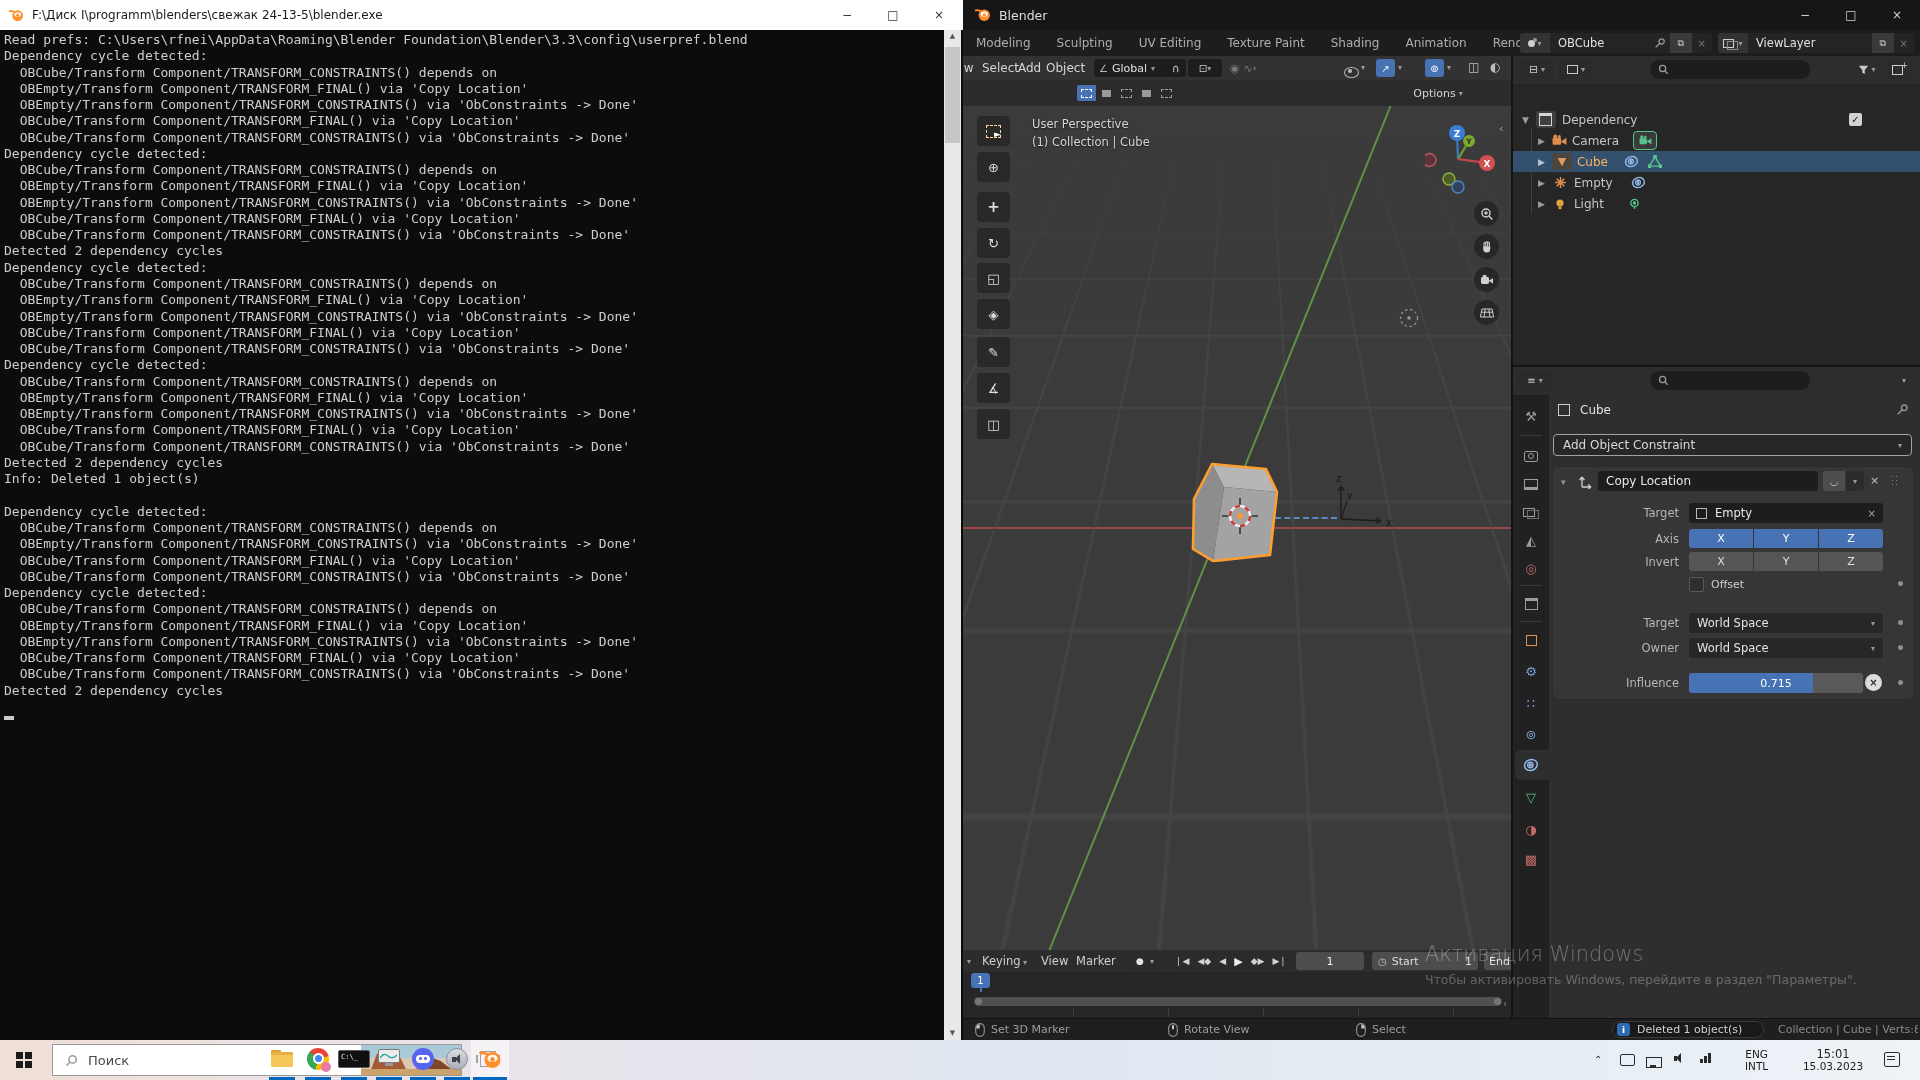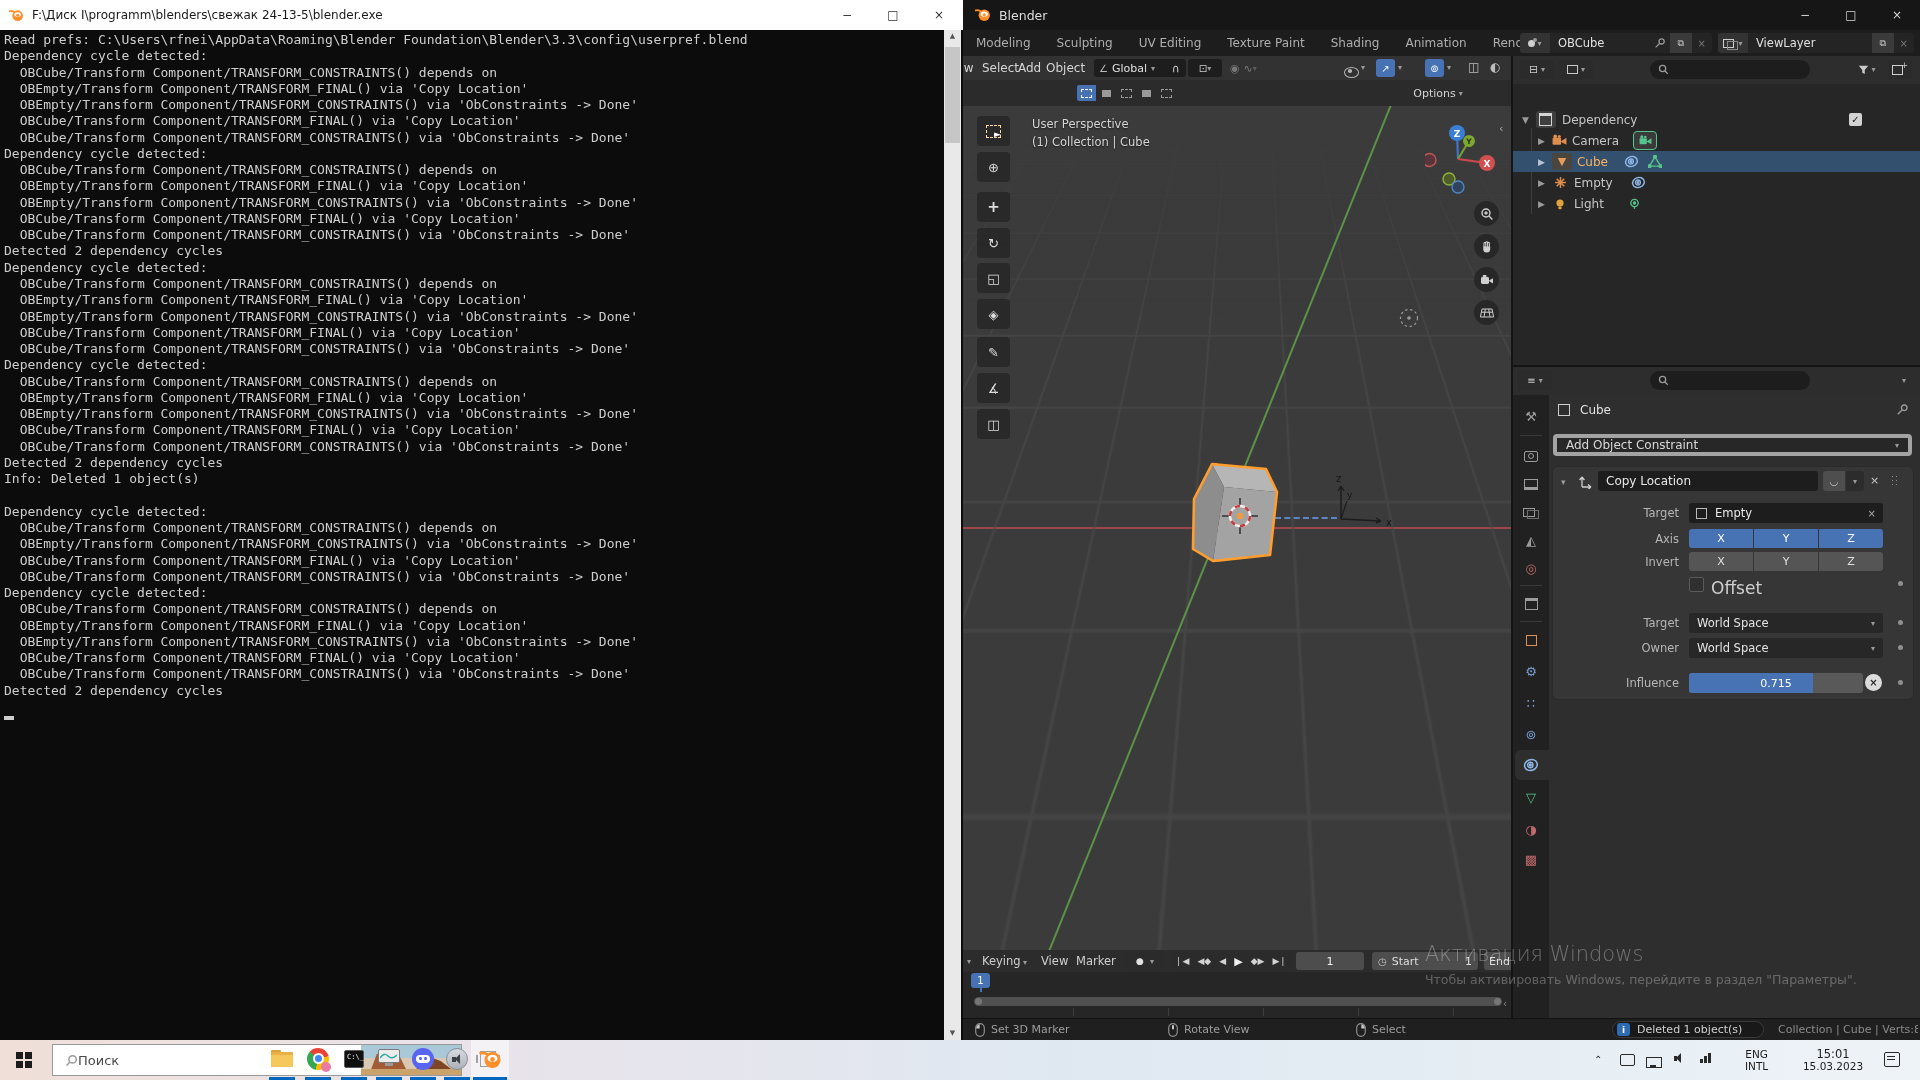--- a/index.html
+++ b/index.html
@@ -579,21 +579,21 @@
         <span class="tabico" style="top:451px;color:#c06a6a">▩</span>
       </div>
 
       <div class="abs flex" style="left:45px;top:33px;height:20px">
         <span style="width:10px;height:10px;border:1.3px solid #cfcfcf;display:inline-block"></span>
         <span style="font-size:12px;color:#e2e2e2;margin-left:10px">Cube</span>
       </div>
       <svg class="abs" style="left:383px;top:36px;width:13px;height:13px;stroke:#9a9a9a;fill:#9a9a9a">
           <use href="#pin"></use>
         </svg>
-      <div class="abs flex" style="left:40px;top:67px;width:359px;height:22px;background:#272727;border:4px solid #a3a3a3;border-radius:4px;box-sizing:border-box;padding:0 9px">
+      <div class="abs flex" style="left:40px;top:67px;width:359px;height:22px;background:#272727;border:1px solid #a3a3a3;border-radius:4px;box-sizing:border-box;padding:0 9px">
         <span style="font-size:12px;color:#d8d8d8;flex:1">Add Object Constraint</span>
           <span class="chev">▾</span>
       </div>
 
       <div class="abs" style="left:39px;top:99px;width:362px;height:234px;background:#363636;border-radius:6px;border:1px solid #2b2b2b;box-sizing:border-box">
         <span class="abs chev" style="left:8px;top:10px;font-size:9px">▾</span>
         <svg class="abs" style="left:24px;top:6px;width:16px;height:16px">
           <path d="M5 14 V4 M5 4 l-2.4 3 M5 4 l2.4 3 M5 14 H14 M14 14 l-3 -2.4 M14 14 l-3 2.4" stroke="#cfcfcf" stroke-width="1.3" fill="none"></path>
         </svg>
         <div class="abs flex" style="left:45px;top:4px;width:220px;height:20px;background:#1d1d1d;border-radius:3px;padding-left:8px;box-sizing:border-box">
@@ -622,21 +622,21 @@
         </div>
 
         <span class="plabel" style="left:6px;top:88px">Invert</span>
         <div class="abs flex" style="left:136px;top:85px;width:194px;height:19px;gap:1px">
           <span class="segbtn" style="background:#555;color:#e0e0e0;border-radius:3px 0 0 3px">X</span>
           <span class="segbtn" style="background:#555;color:#e0e0e0">Y</span>
           <span class="segbtn" style="background:#555;color:#e0e0e0;border-radius:0 3px 3px 0">Z</span>
         </div>
 
         <span class="abs" style="left:136px;top:110px;width:13px;height:13px;background:#2f2f2f;border:1px solid #5a5a5a;border-radius:2px"></span>
-        <span class="abs" style="left:158px;top:111px;font-size:17px;color:#cfcfcf">Offset</span>
+        <span class="abs" style="left:158px;top:111px;font-size:11px;color:#cfcfcf">Offset</span>
         <span class="pdot" style="left:345px;top:114px"></span>
 
         <span class="plabel" style="left:6px;top:149px">Target</span>
         <div class="abs flex" style="left:136px;top:146px;width:194px;height:20px;background:#272727;border-radius:3px;padding:0 8px;box-sizing:border-box">
           <span style="font-size:11.5px;color:#e3e3e3;flex:1">World Space</span>
             <span class="chev">▾</span>
         </div>
         <span class="pdot" style="left:345px;top:153px"></span>
 
         <span class="plabel" style="left:6px;top:174px">Owner</span>
@@ -689,21 +689,21 @@
         <span style="width:7px;height:7px;background:#1b1b1b"></span>
           <span style="width:7px;height:7px;background:#1b1b1b"></span>
         <span style="width:7px;height:7px;background:#1b1b1b"></span>
           <span style="width:7px;height:7px;background:#1b1b1b"></span>
       </span>
     </div>
     <div class="abs flex" style="left:52px;top:4px;width:410px;height:32px;background:#fff;border:1px solid #9a9a9a;box-sizing:border-box">
       <svg style="width:13px;height:13px;margin-left:12px;transform:scaleX(-1)">
           <use href="#mag"></use>
         </svg>
-      <span style="font-size:13px;color:#4a4a4a;flex:1">Поиск</span>
+      <span style="font-size:13px;color:#4a4a4a;margin-left:10px;flex:1">Поиск</span>
       <span style="width:100px;height:30px;display:inline-block;overflow:hidden;position:relative;background:linear-gradient(#a9c8d8 0 45%,#d9c9b4 45% 100%)">
         <span style="position:absolute;left:8px;top:6px;width:40px;height:24px;background:#a35b35;clip-path:polygon(0 100%,20% 10%,45% 35%,70% 0,100% 100%)"></span>
         <span style="position:absolute;left:52px;top:10px;width:46px;height:20px;background:#7e4526;clip-path:polygon(0 100%,25% 0,60% 30%,100% 100%)"></span>
         <span style="position:absolute;left:0;bottom:0;width:100px;height:6px;background:#caa36a"></span>
       </span>
     </div>
     <div class="abs flex" style="left:470px;top:0;width:36px;height:37px;justify-content:center">
       <span style="width:14px;height:14px;border:1.6px solid #2f2f2f;position:relative;display:inline-block">
         <span style="position:absolute;left:-5px;top:3px;width:2px;height:8px;background:#2f2f2f"></span>
         <span style="position:absolute;right:-5px;top:3px;width:2px;height:8px;background:#2f2f2f"></span>
@@ -726,21 +726,21 @@
     <div class="tico" style="left:300px">
       <span style="position:relative;width:22px;height:22px;display:inline-block">
         <span style="position:absolute;inset:0;border-radius:50%;background:conic-gradient(from -45deg,#ea4335 0 33%,#fbbc05 33% 66%,#34a853 66% 100%)"></span>
         <span style="position:absolute;left:5.5px;top:5.5px;width:11px;height:11px;border-radius:50%;background:#fff"></span>
         <span style="position:absolute;left:7.5px;top:7.5px;width:7px;height:7px;border-radius:50%;background:#4285f4"></span>
         <span style="position:absolute;right:-2px;bottom:-2px;width:10px;height:10px;border-radius:50%;background:#e87aa4"></span>
       </span>
     </div>
     <div class="underline" style="left:305px;width:26px"></div>
     <div class="tico" style="left:336px">
-      <span style="width:20px;height:18px;background:#101010;border:1px solid #5a5a5a;border-radius:2px;color:#e8e8e8;font-size:7px;font-family:'DejaVu Sans Mono',monospace;display:flex;align-items:flex-start;padding:2px 0 0 2px;box-sizing:border-box">C:\_</span>
+      <span style="width:32px;height:18px;background:#101010;border:1px solid #5a5a5a;border-radius:2px;color:#e8e8e8;font-size:7px;font-family:'DejaVu Sans Mono',monospace;display:flex;align-items:flex-start;padding:2px 0 0 2px;box-sizing:border-box">C:\_</span>
     </div>
     <div class="underline" style="left:341px;width:26px"></div>
     <div class="tico" style="left:371px">
       <span style="position:relative;width:22px;height:19px;display:inline-block">
         <span style="position:absolute;left:0;top:0;width:22px;height:14px;background:#ececec;border:1px solid #7a7a7a;border-radius:2px;box-sizing:border-box"></span>
         <svg style="position:absolute;left:2px;top:3px;width:17px;height:8px">
             <path d="M0 6 Q4 0 8 4 T17 3" stroke="#2aa6a0" stroke-width="1.4" fill="none"></path>
           </svg>
         <span style="position:absolute;left:7px;top:14px;width:8px;height:3px;background:#9a9a9a"></span>
       </span>

